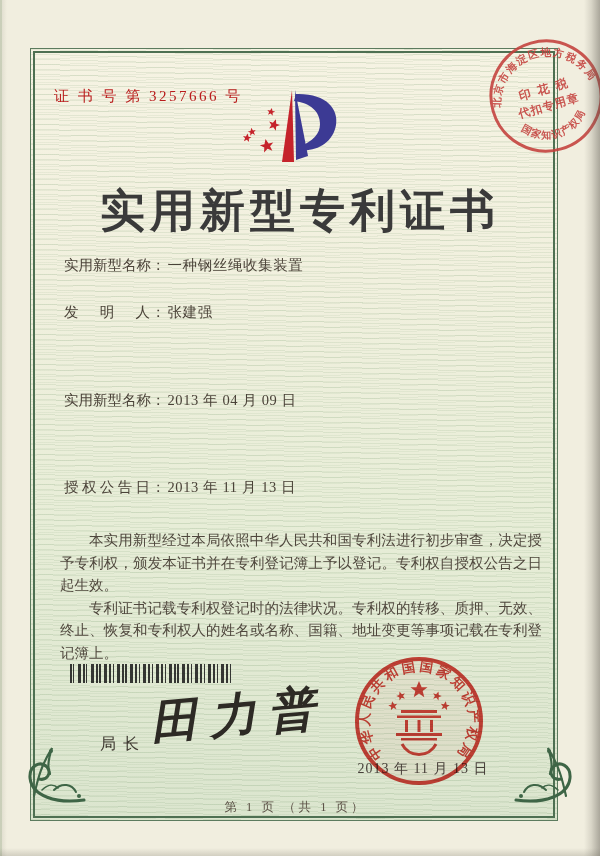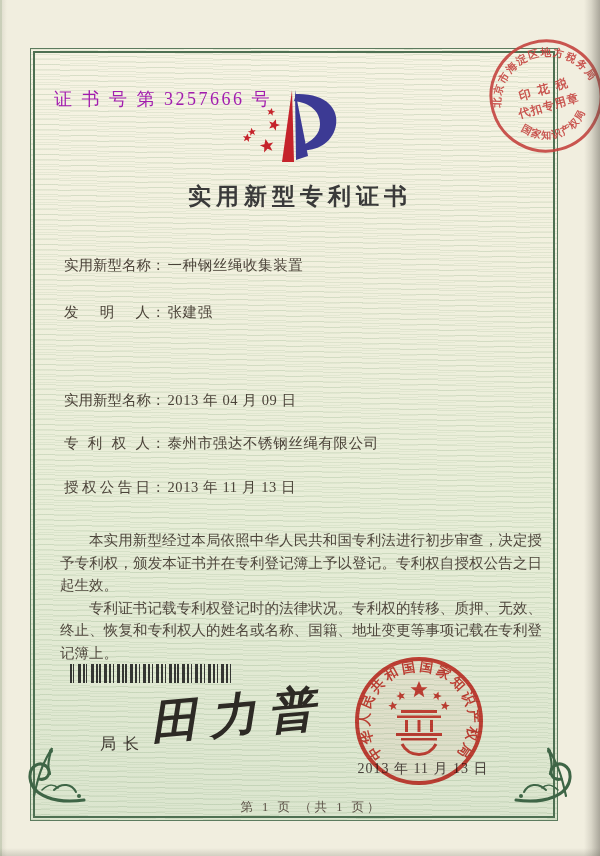--- a/index.html
+++ b/index.html
@@ -16,26 +16,26 @@
 
   
   .frame{position:absolute;left:30px;top:48px;width:526px;height:771px;border:1.5px solid #5c7b5e;}
   .frame-inner{position:absolute;left:2px;top:2px;right:2px;bottom:2px;border:2px solid #4e7052;}
   .frame-bg{position:absolute;inset:0;
         background:
           repeating-linear-gradient(1.5deg, rgba(118,156,110,.15) 0 1px, rgba(0,0,0,0) 1px 5px),
           repeating-linear-gradient(-1.5deg, rgba(118,156,110,.10) 0 1px, rgba(0,0,0,0) 1px 6px),
           linear-gradient(180deg,#f6f3e3 0%,#f1f0de 30%,#e7edd7 62%,#dbe5ce 100%);}
 
-  .cert-number{position:absolute;left:54px;top:87px;font-size:18px;letter-spacing:2.5px;color:#a21caf;z-index:3;text-align:center;}
+  .cert-number{position:absolute;left:54px;top:87px;font-size:15px;letter-spacing:2.5px;color:#b91c1c;z-index:3;text-align:center;}
   .logo{position:absolute;left:238px;top:82px;z-index:3;}
   .stamp{position:absolute;left:484px;top:34px;transform:rotate(-16deg);opacity:.88;z-index:4;}
 
   .title{position:absolute;left:0;top:181px;width:600px;text-align:center;
-        font-size:23px;font-weight:700;letter-spacing:5px;color:#3a3a3a;z-index:3;}
+        font-size:45px;font-weight:700;letter-spacing:5px;color:#3a3a3a;z-index:3;}
 
   .field-row{position:absolute;left:64px;font-size:14.5px;color:#4a4238;z-index:3;white-space:nowrap;}
   .flabel{display:inline-block;width:86px;text-align:justify;text-align-last:justify;}
   .fcolon{margin:0 2px 0 1px;}
   .fval{letter-spacing:.6px;margin-top:18px;}
   .r0{top:256px;} .r1{top:303px;} .r2{top:348px;} .r3{top:391px;} .r4{top:434px;} .r5{top:478px;}
 
   .bodytext{position:absolute;left:60px;top:504px;width:482px;font-size:14.5px;line-height:22.5px;
         color:#4f473d;text-align:justify;z-index:3;margin-top:25px;}
   .bodytext p{margin:0;text-indent:2em;}
@@ -48,21 +48,21 @@
         letter-spacing:12px;color:#2d2a25;transform:rotate(-5deg);z-index:3;white-space:nowrap;}
 
   .seal{position:absolute;left:350px;top:652px;z-index:5;mix-blend-mode:multiply;opacity:.93;}
   .seal-date{position:absolute;left:356px;top:760px;width:134px;text-align:center;
         font-size:14px;letter-spacing:1px;color:#47403a;z-index:4;white-space:nowrap;}
 
   .flourish{position:absolute;z-index:3;}
   .flourish.fl-left{left:20px;top:738px;}
   .flourish.fl-right{left:508px;top:738px;transform:scaleX(-1);}
 
-  .footer-page{position:absolute;left:48px;top:799px;width:527px;text-align:center;
+  .footer-page{position:absolute;left:32px;top:799px;width:527px;text-align:center;
         font-size:12.5px;letter-spacing:3px;color:#5a5045;z-index:3;}
 </style>
 </head>
 <body>
 
 <div class="page">
 
   <div class="frame">
     <div class="frame-bg"></div>
     <div class="frame-inner"></div>
@@ -105,23 +105,20 @@
   <div class="title">实用新型专利证书</div>
 
   <div class="field-row r0">
     <span class="flabel">实用新型名称</span><span class="fcolon">：</span><span class="fval">一种钢丝绳收集装置</span>
   </div>
   <div class="field-row r1">
     <span class="flabel">发明人</span><span class="fcolon">：</span><span class="fval">张建强</span>
   </div>
   <div class="field-row r3">
     <span class="flabel">实用新型名称</span><span class="fcolon">：</span><span class="fval">2013 年 04 月 09 日</span>
-  </div>
-  <div class="field-row r4">
-    <span class="flabel">专利权人</span><span class="fcolon">：</span><span class="fval">泰州市强达不锈钢丝绳有限公司</span>
   </div>
   <div class="field-row r5">
     <span class="flabel">授权公告日</span><span class="fcolon">：</span><span class="fval">2013 年 11 月 13 日</span>
   </div>
 
   <div class="bodytext">
     <p>本实用新型经过本局依照中华人民共和国专利法进行初步审查，决定授予专利权，颁发本证书并在专利登记簿上予以登记。专利权自授权公告之日起生效。</p>
     <p>专利证书记载专利权登记时的法律状况。专利权的转移、质押、无效、终止、恢复和专利权人的姓名或名称、国籍、地址变更等事项记载在专利登记簿上。</p>
   </div>
 

